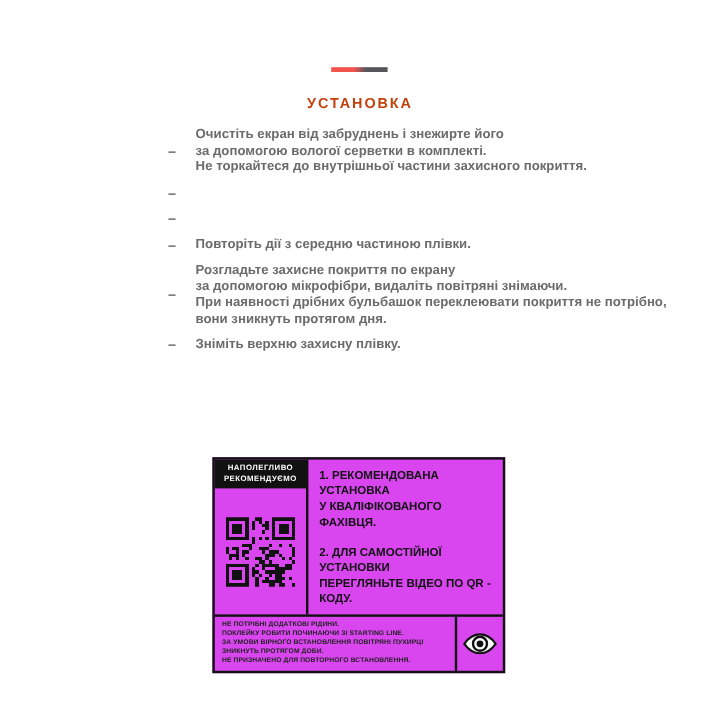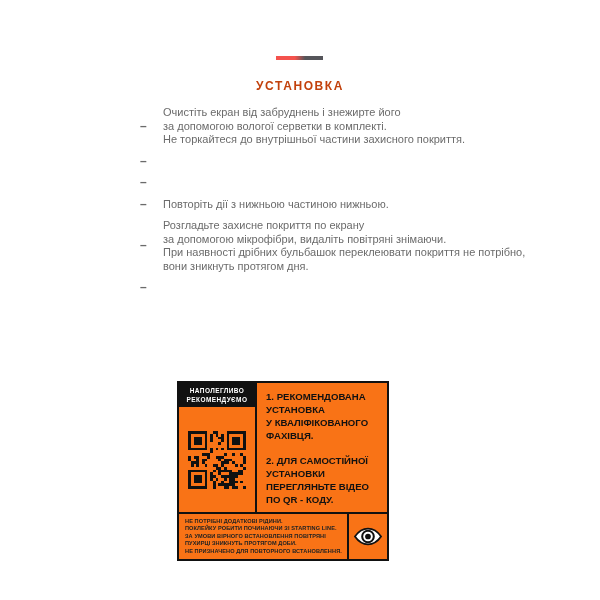--- a/index.html
+++ b/index.html
@@ -26,26 +26,26 @@
     position:absolute;left:140px;top:106px;width:430px;
     color:#6b6b6b;font-size:11px;line-height:13.5px;
   }
   .bullet{
     display:flex;align-items:center;margin-bottom:8px;
   }
   .bullet .dash{
     width:23px;flex:0 0 23px;font-weight:700;color:#6b6b6b;
     font-size:12px;
   }
-  .bullet .text{white-space:pre-line;}
+  .bullet .text{white-space:pre-line;font-weight:bold;}
 
   
   .info-box{
-    position:absolute;left:177px;top:381px;width:212px;
-    border:2px solid #111;box-sizing:border-box;background:#f97316;
+    position:absolute;left:177px;top:381px;width:244px;
+    border:2px solid #111;box-sizing:border-box;background:#d946ef;
   }
   .box-top{display:flex;border-bottom:2px solid #111;min-height:80px;}
   .qr-cell{
     width:78px;flex:0 0 78px;border-right:2px solid #111;box-sizing:border-box;
     display:flex;flex-direction:column;
   }
   .qr-ribbon{
     background:#111;color:#fff;text-align:center;
     font-size:6.5px;font-weight:700;line-height:8.5px;
     letter-spacing:0.4px;padding:4px 0 3px 0;white-space:pre-line;
@@ -84,31 +84,32 @@
 Не торкайтеся до внутрішньої частини захисного покриття.</span>
     </div>
     <div class="bullet">
       <span class="dash">–</span>
     </div>
     <div class="bullet">
       <span class="dash">–</span>
     </div>
     <div class="bullet">
       <span class="dash">–</span>
-      <span class="text">Повторіть дії з нижньою частиною нижньою.</span>
+      <span class="text">Повторіть дії з середню частиною плівки.</span>
     </div>
     <div class="bullet">
       <span class="dash">–</span>
       <span class="text">Розгладьте захисне покриття по екрану
 за допомогою мікрофібри, видаліть повітряні знімаючи.
 При наявності дрібних бульбашок переклеювати покриття не потрібно,
 вони зникнуть протягом дня.</span>
     </div>
     <div class="bullet">
       <span class="dash">–</span>
+      <span class="text">Зніміть верхню захисну плівку.</span>
     </div>
   </div>
 
   <div class="info-box">
     <div class="box-top">
       <div class="qr-cell">
         <div class="qr-ribbon">НАПОЛЕГЛИВО
 РЕКОМЕНДУЄМО</div>
         <div class="qr-wrap">
           <svg id="qr-svg" width="58" height="58" viewBox="0 0 21 21" shape-rendering="crispEdges" aria-hidden="true">

